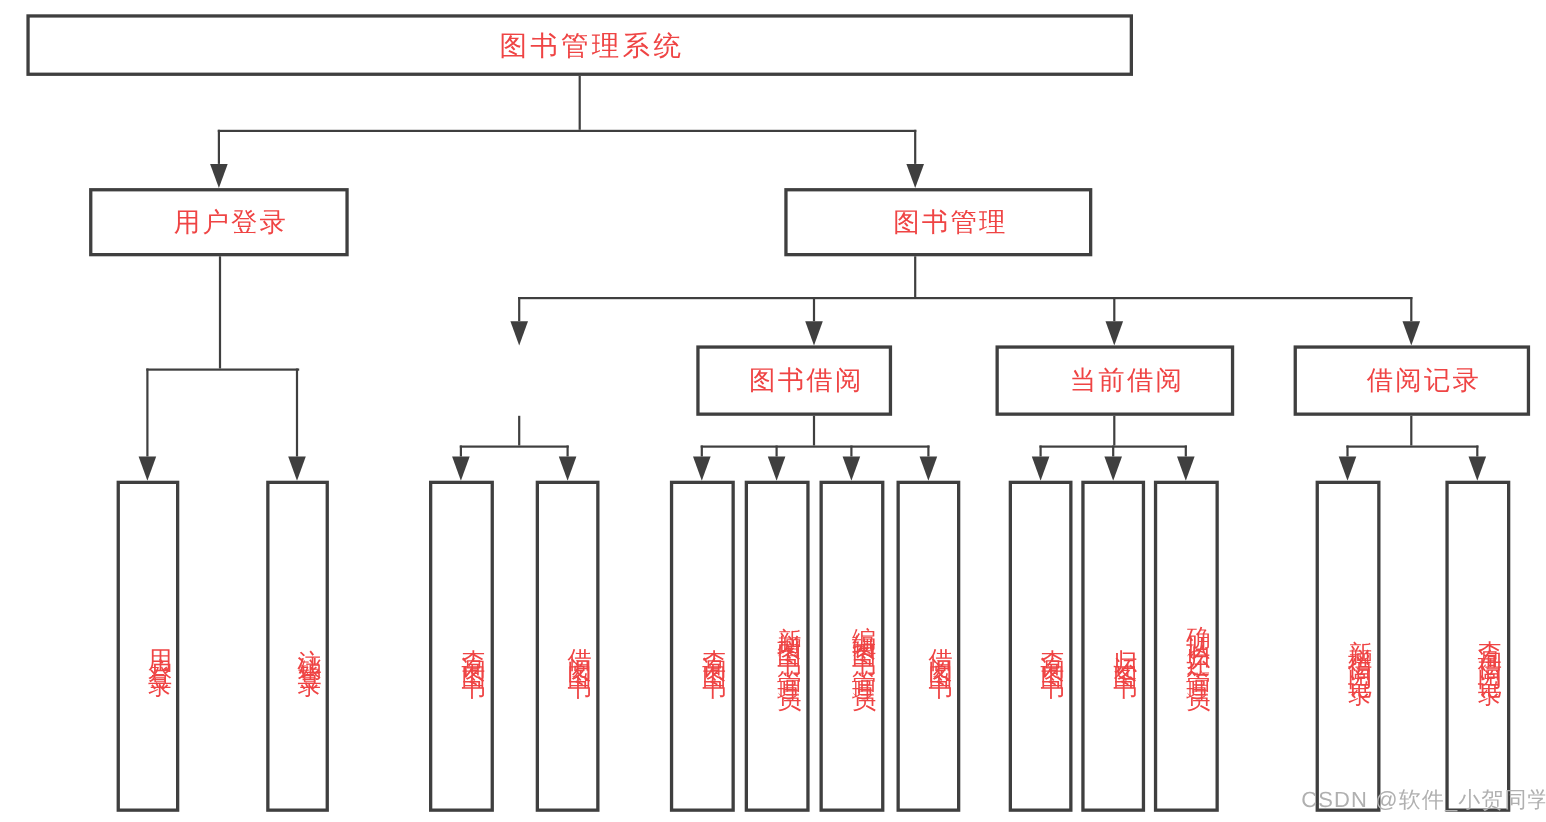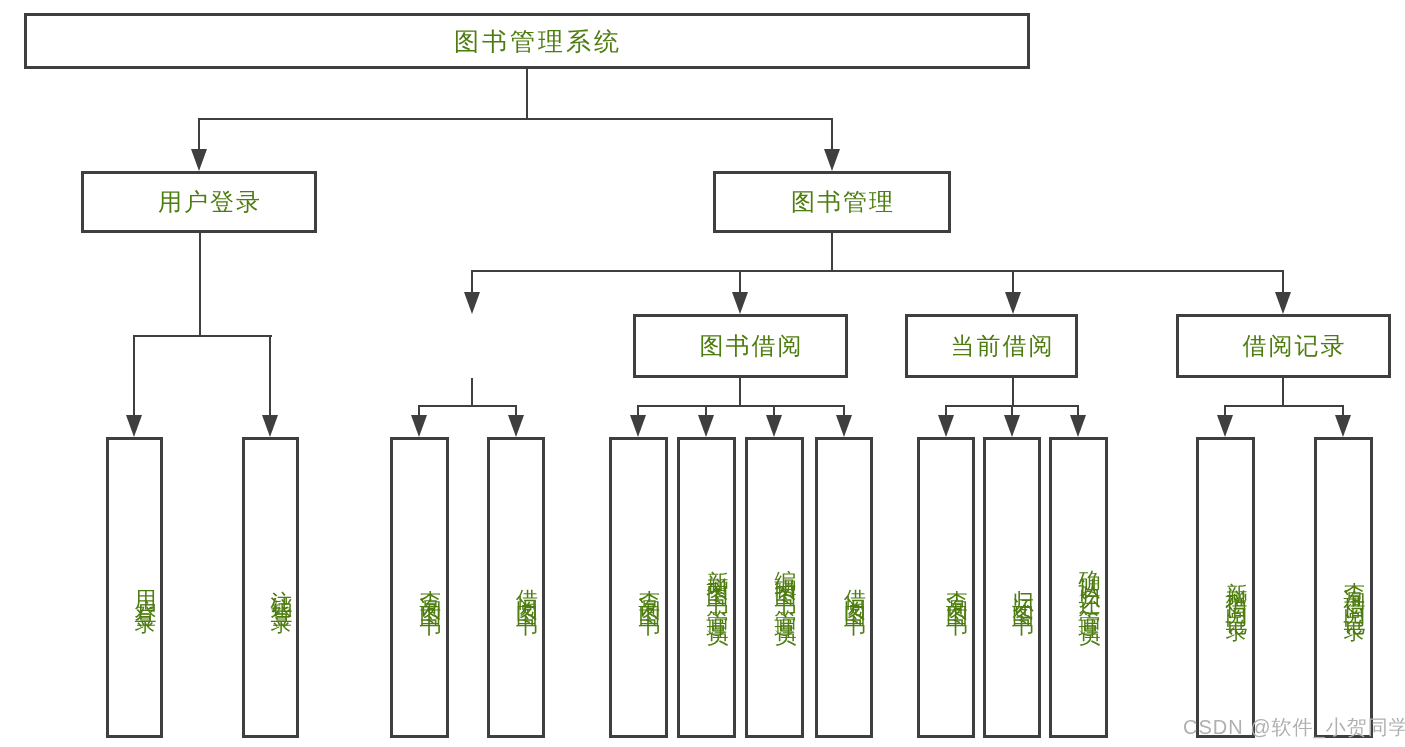--- a/index.html
+++ b/index.html
@@ -1,18 +1,18 @@
 <!DOCTYPE html>
 <html><head>
 <meta charset="utf-8">
 <style>
   html,body{margin:0;padding:0;background:#ffffff;font-family:"Liberation Sans",sans-serif;}
   #canvas{position:relative;width:1405px;height:747px;background:#ffffff;overflow:hidden;}
   .bx{position:absolute;background:#ffffff;border:3px solid #3f3f3f;box-sizing:border-box;
-      display:flex;align-items:center;justify-content:center;color:#4d7c0f;padding-left:22px;}
+      display:flex;align-items:center;justify-content:center;color:#ef4444;padding-left:22px;}
   .hz{font-size:24px;letter-spacing:2px;white-space:nowrap;}
   .ttl{font-size:25px;letter-spacing:3px;}
   .vt{writing-mode:vertical-rl;text-orientation:mixed;font-size:22px;letter-spacing:8px;
       white-space:nowrap;}
   .ln{position:absolute;background:#3f3f3f;}
   .ar{position:absolute;width:0;height:0;border-left:8px solid transparent;
       border-right:8px solid transparent;border-top:22px solid #3f3f3f;}
   .wm{position:absolute;left:1183px;top:714px;font-size:20px;color:#b0b0b0;
       letter-spacing:1px;white-space:nowrap;z-index:5;}
 </style>
@@ -28,21 +28,21 @@
   <div class="ln" style="left:526px;top:69px;width:2px;height:49px"></div>
   <div class="ln" style="left:198px;top:118px;width:635px;height:2px"></div>
   <div class="ln" style="left:198px;top:118px;width:2px;height:31px"></div>
   <div class="ar" style="left:191px;top:149px"></div>
   <div class="ln" style="left:831px;top:118px;width:2px;height:31px"></div>
   <div class="ar" style="left:824px;top:149px"></div>
 
   <div class="bx" style="left:81px;top:171px;width:236px;height:62px">
     <span class="hz">用户登录</span>
   </div>
-  <div class="bx" style="left:713px;top:171px;width:238px;height:62px">
+  <div class="bx" style="left:713px;top:171px;width:280px;height:62px">
     <span class="hz">图书管理</span>
   </div>
 
   <div class="ln" style="left:199px;top:233px;width:2px;height:102px"></div>
   <div class="ln" style="left:133px;top:335px;width:139px;height:2px"></div>
   <div class="ln" style="left:133px;top:335px;width:2px;height:80px"></div>
   <div class="ar" style="left:126px;top:415px"></div>
   <div class="ln" style="left:269px;top:335px;width:2px;height:80px"></div>
   <div class="ar" style="left:262px;top:415px"></div>
 
@@ -50,24 +50,24 @@
   <div class="ln" style="left:471px;top:270px;width:813px;height:2px"></div>
   <div class="ln" style="left:471px;top:270px;width:2px;height:22px"></div>
   <div class="ar" style="left:464px;top:292px"></div>
   <div class="ln" style="left:739px;top:270px;width:2px;height:22px"></div>
   <div class="ar" style="left:732px;top:292px"></div>
   <div class="ln" style="left:1012px;top:270px;width:2px;height:22px"></div>
   <div class="ar" style="left:1005px;top:292px"></div>
   <div class="ln" style="left:1282px;top:270px;width:2px;height:22px"></div>
   <div class="ar" style="left:1275px;top:292px"></div>
 
-  <div class="bx" style="left:633px;top:314px;width:215px;height:64px">
+  <div class="bx" style="left:633px;top:314px;width:178px;height:64px">
     <span class="hz">图书借阅</span>
   </div>
-  <div class="bx" style="left:905px;top:314px;width:173px;height:64px">
+  <div class="bx" style="left:905px;top:314px;width:217px;height:64px">
     <span class="hz">当前借阅</span>
   </div>
   <div class="bx" style="left:1176px;top:314px;width:215px;height:64px">
     <span class="hz">借阅记录</span>
   </div>
 
   <div class="ln" style="left:471px;top:378px;width:2px;height:27px"></div>
   <div class="ln" style="left:418px;top:405px;width:99px;height:2px"></div>
   <div class="ln" style="left:418px;top:405px;width:2px;height:10px"></div>
   <div class="ar" style="left:411px;top:415px"></div>

